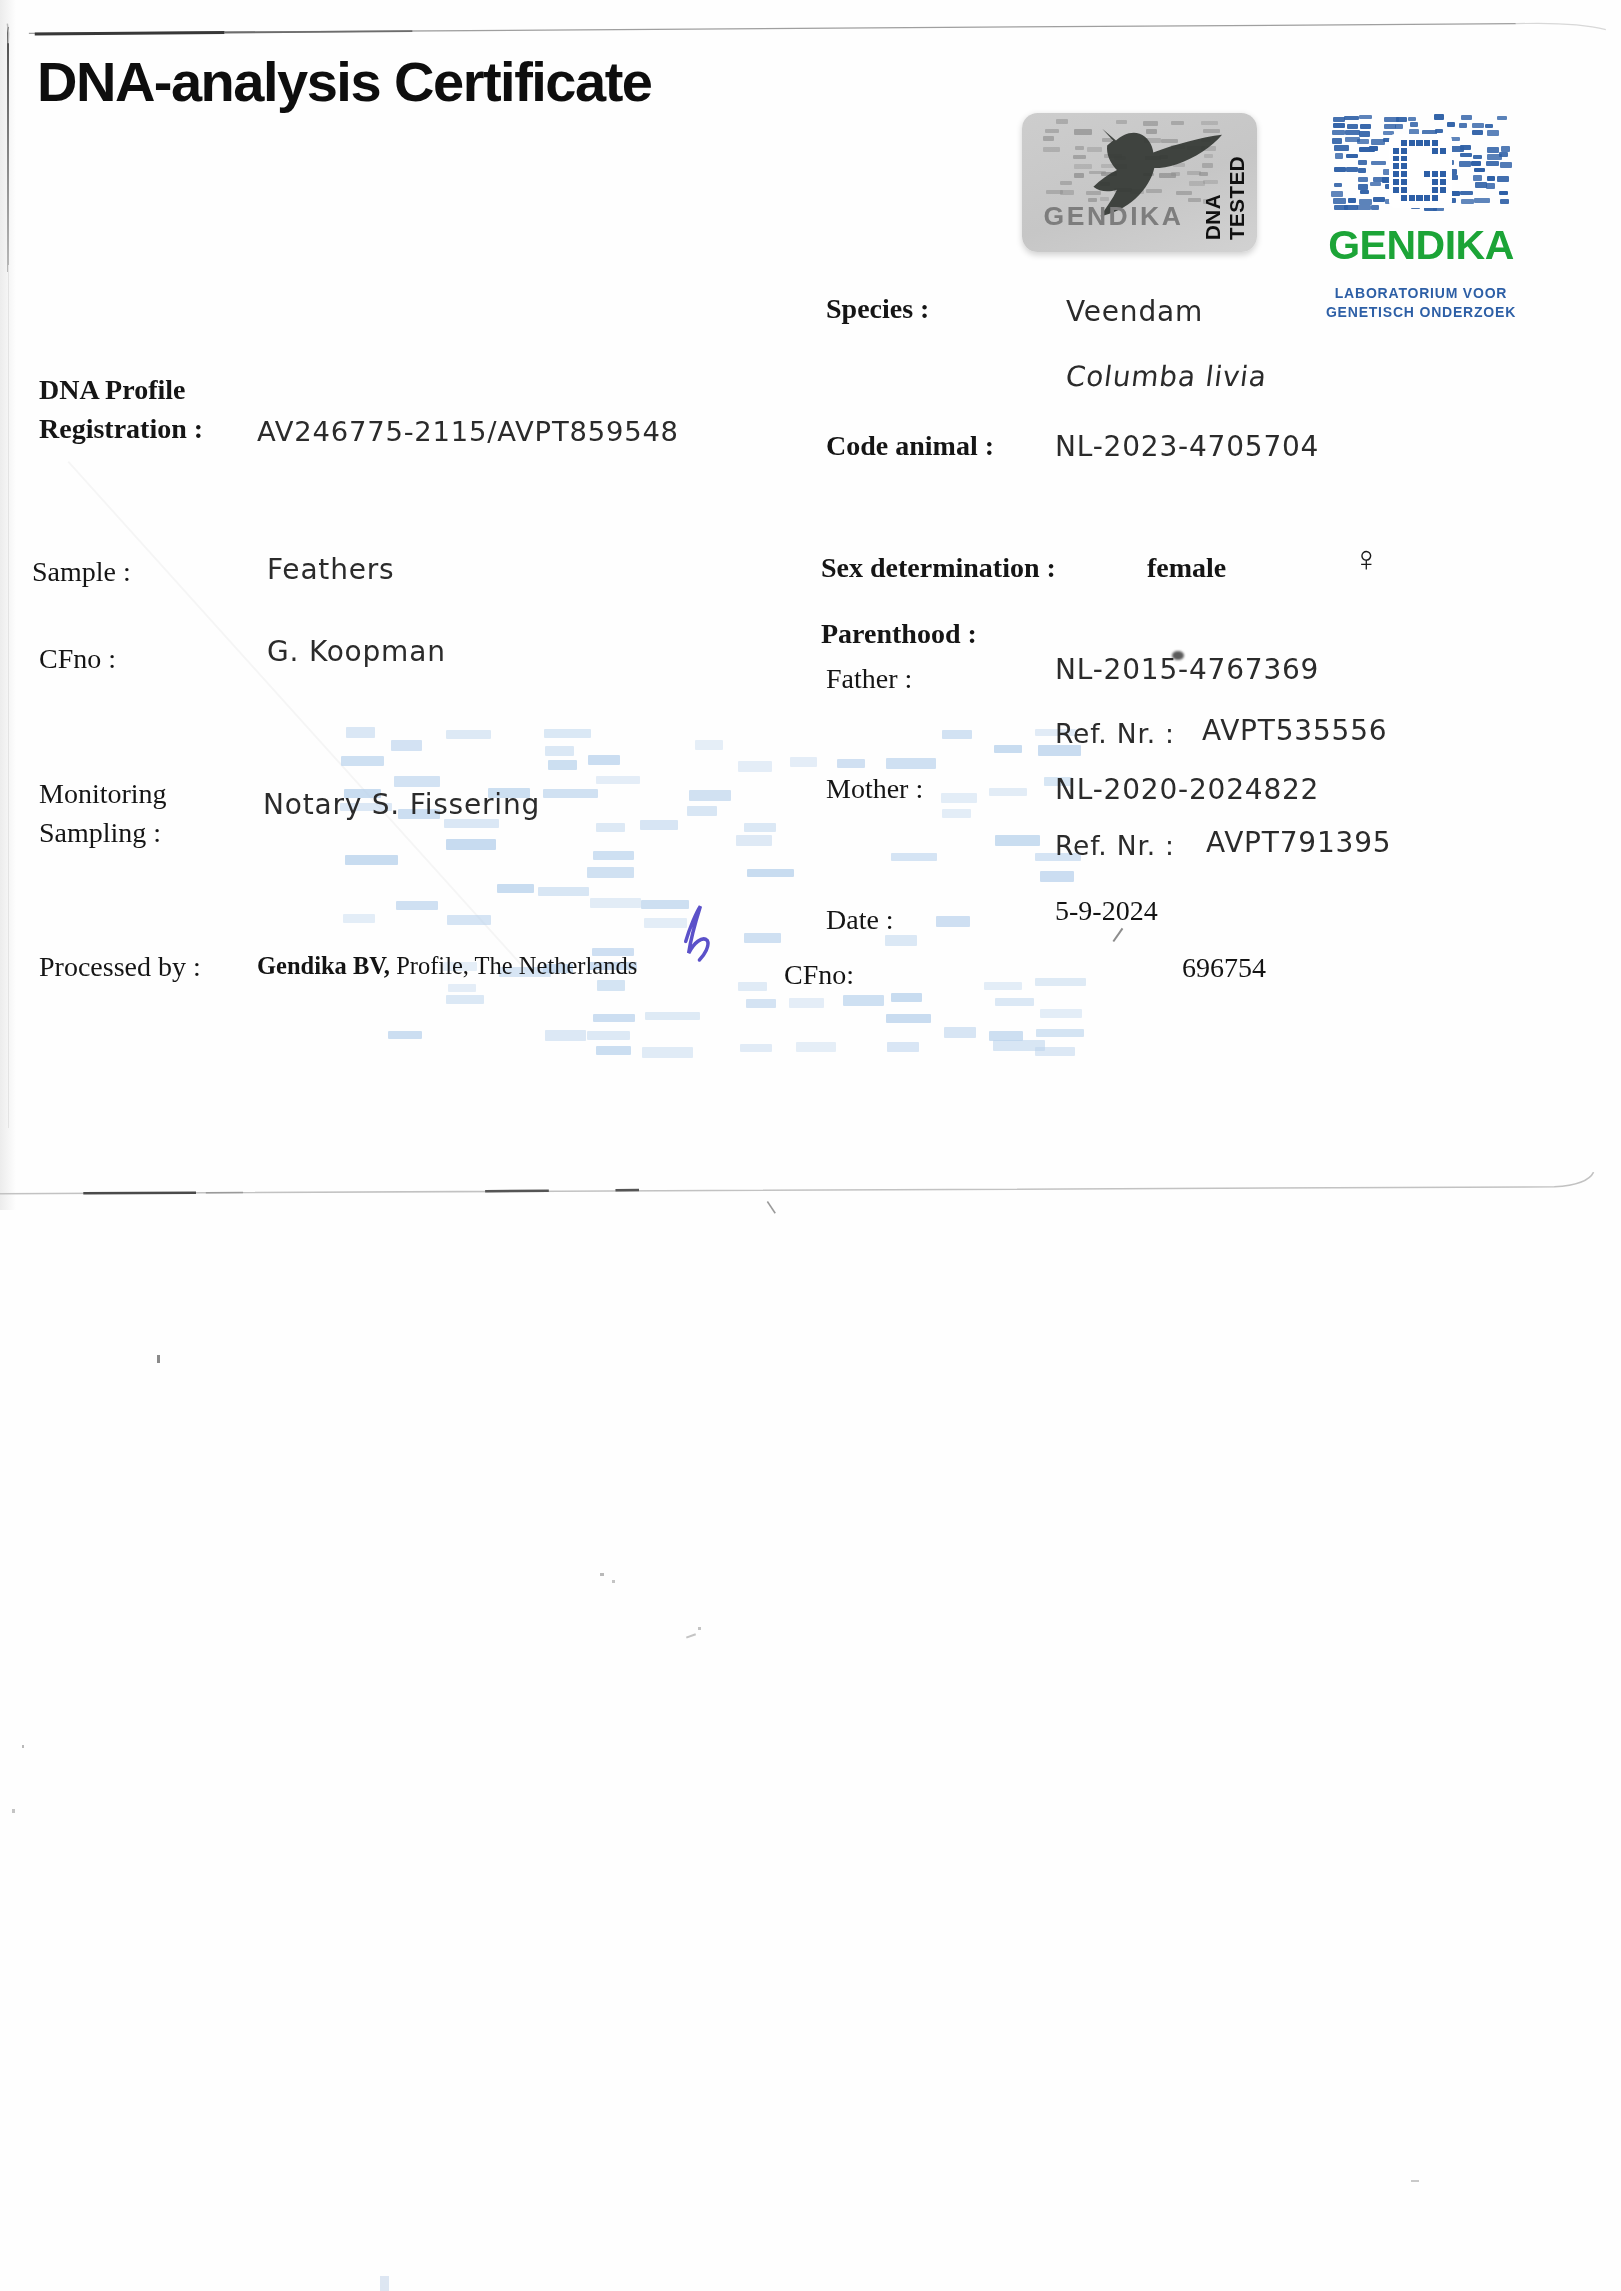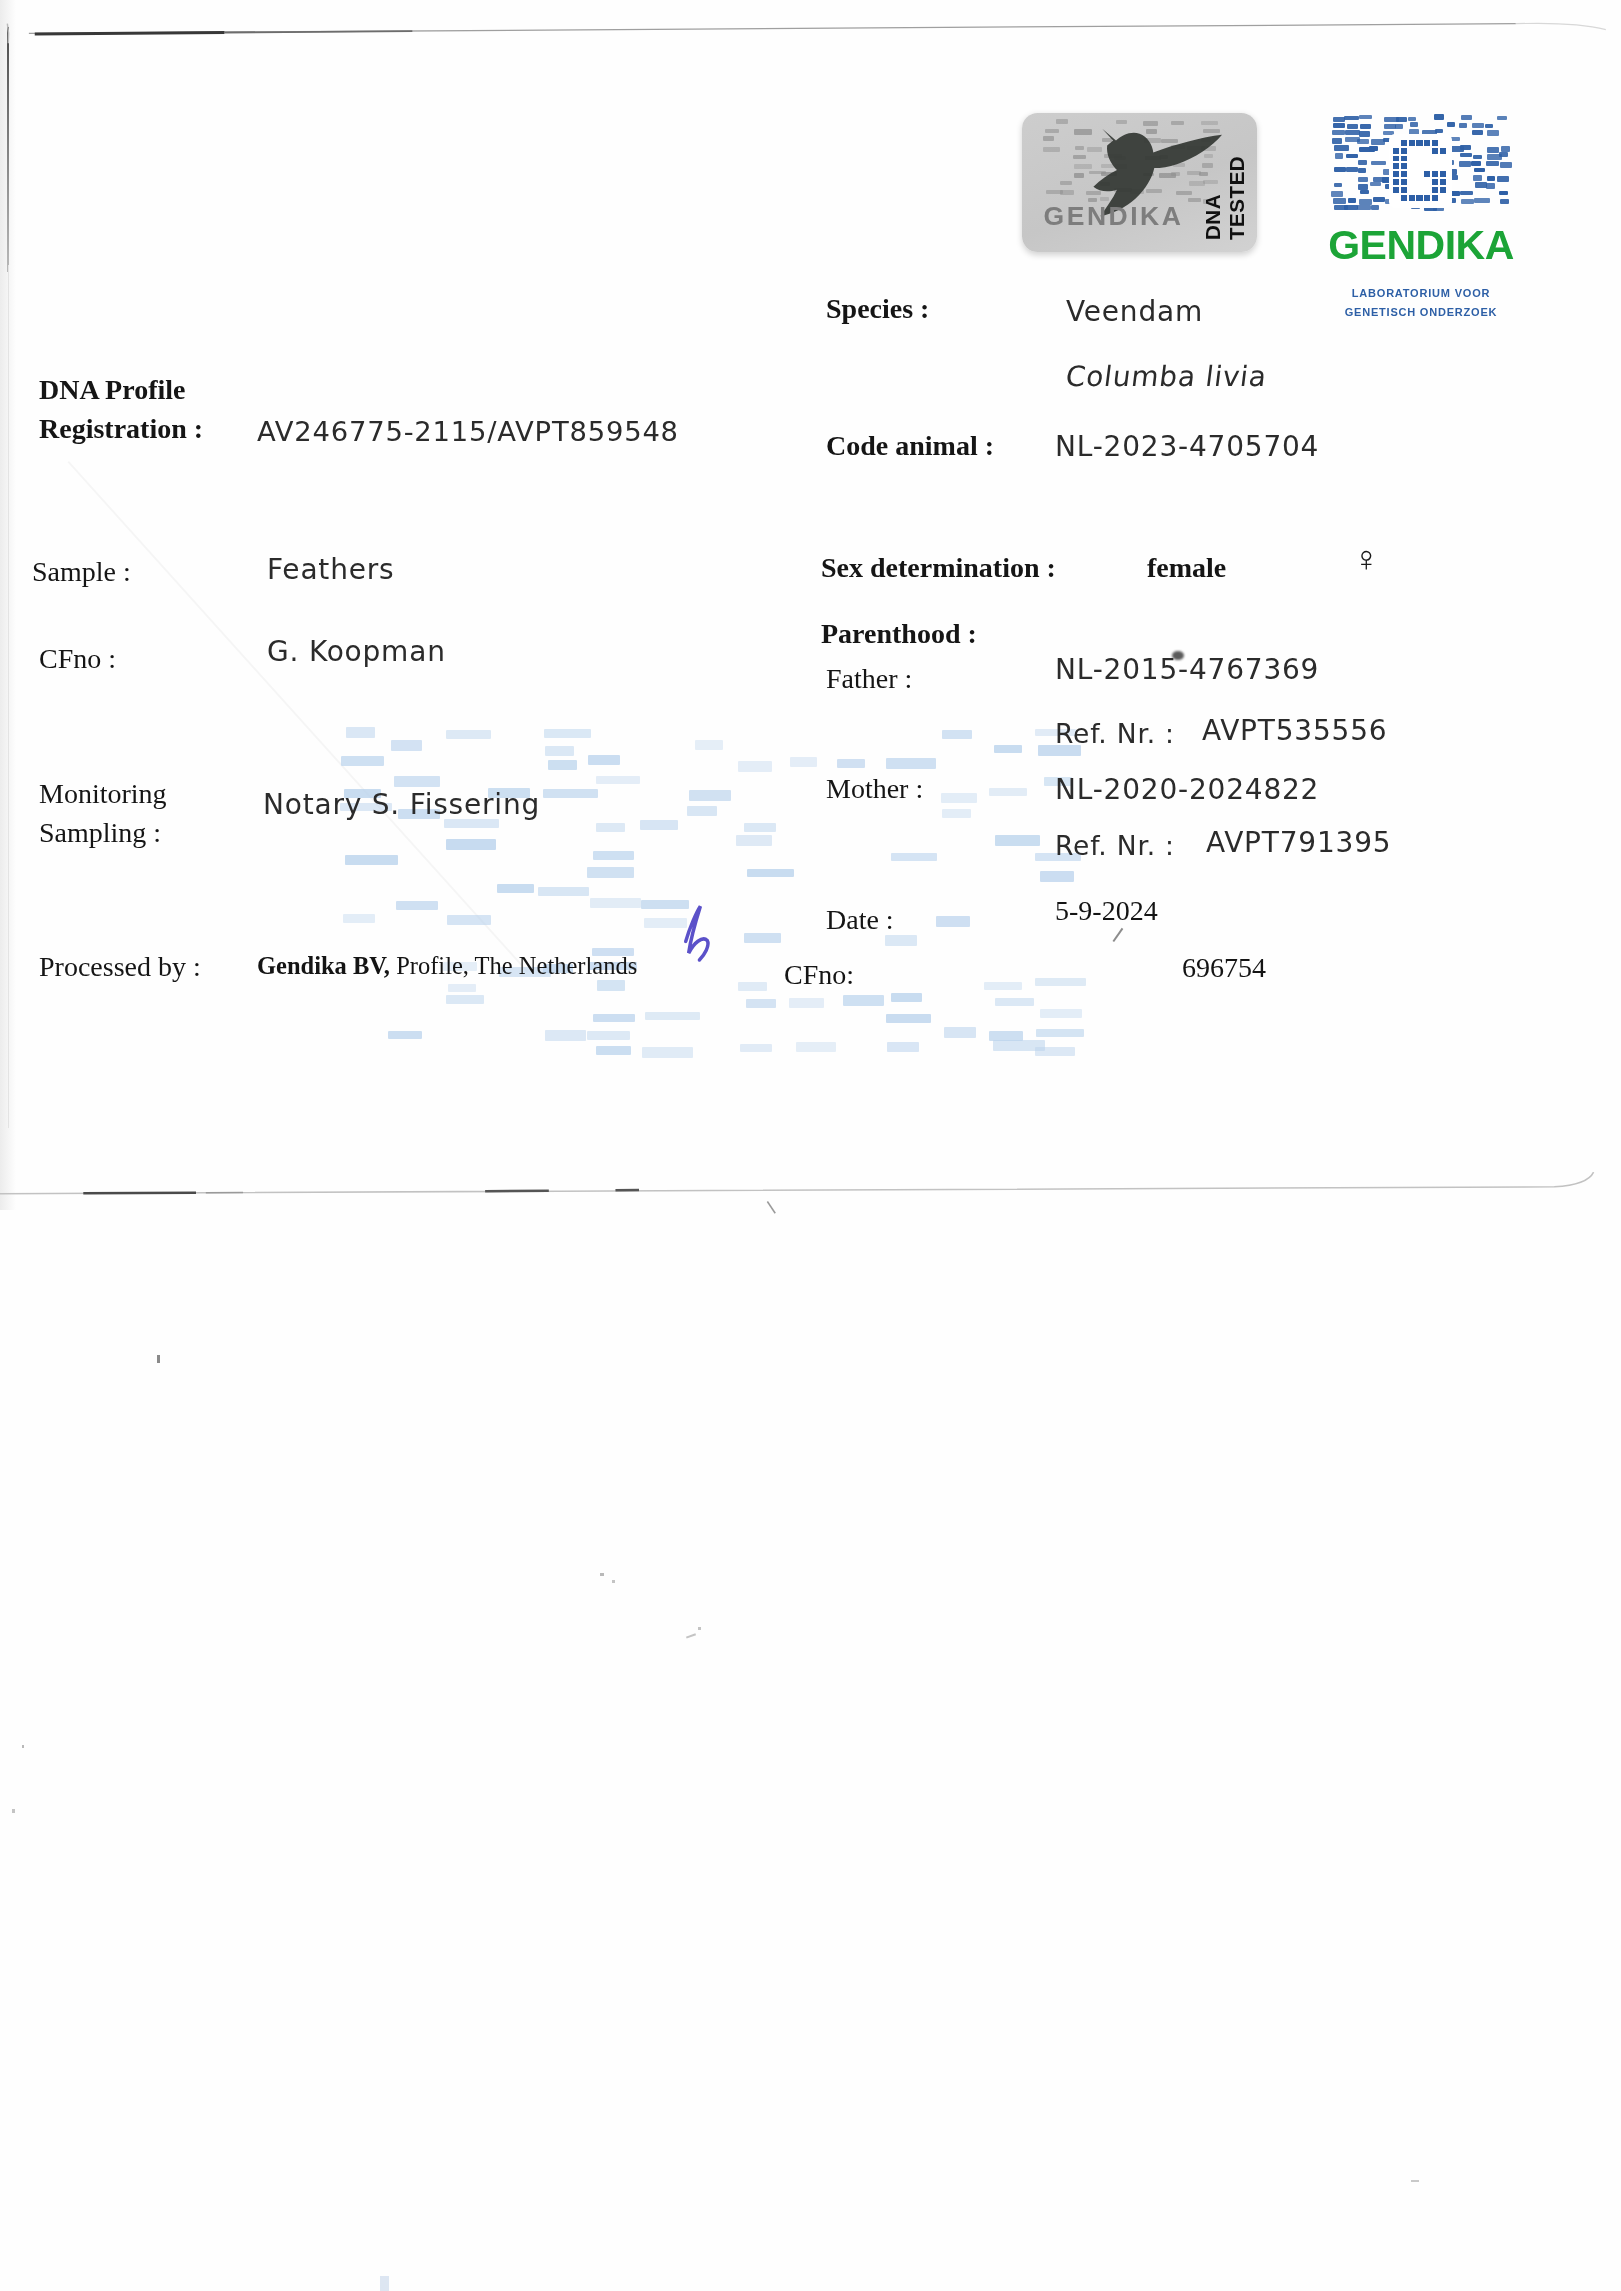--- a/index.html
+++ b/index.html
@@ -39,21 +39,21 @@
       writing-mode:vertical-rl;transform:rotate(180deg);letter-spacing:0.5px;}
   .stamp-bird{position:absolute;left:37px;top:5.9px;}
 
   
   .logo-gel{position:absolute;left:1331px;top:114px;width:184px;height:106px;}
   .logo-gbox{position:absolute;left:1389px;top:134px;width:63px;height:74px;background:#fff;
       border-radius:5.9px;}
   .logo-brand{position:absolute;left:1325px;top:222px;width:192px;text-align:center;
       font-family:"Liberation Sans",sans-serif;font-weight:700;font-size:41px;letter-spacing:-0.5px;}
   .logo-tagline{position:absolute;left:1311px;top:284px;width:220px;text-align:center;
-      font-family:"Liberation Sans",sans-serif;font-weight:700;font-size:11px;line-height:18.6px;
+      font-family:"Liberation Sans",sans-serif;font-weight:700;font-size:14px;line-height:18.6px;
       letter-spacing:0.8px;white-space:pre-line;}
 
   .watermark{position:absolute;left:338px;top:723px;width:769px;height:351px;}
 
   .female-sym{position:absolute;left:1353px;top:538px;font-size:36px;color:#1a1a1a;}
 
   .smudge{position:absolute;left:1172px;top:651px;width:11.8px;height:8.8px;background:#3f3f3f;
       border-radius:50%;filter:blur(1px);opacity:0.85;}
   .date-tick{position:absolute;left:1117px;top:927px;width:2px;height:15.7px;background:#6f6f6f;
       transform:rotate(35deg);opacity:0.8;}
@@ -83,20 +83,21 @@
 
   <svg style="position:absolute;left:0;top:1172px;" width="1621" height="59" viewBox="0 0 1654 60">
     <path d="M0,22 L1586,15 Q1620,13 1626,0" stroke="#c2c2c2" stroke-width="1.6" fill="none"></path>
     <path d="M85,21.5 L200,21" stroke="#4a4a4a" stroke-width="2.6" fill="none"></path>
     <path d="M210,21 L248,20.8" stroke="#9a9a9a" stroke-width="1.6" fill="none"></path>
     <path d="M495,19.5 L560,19" stroke="#555555" stroke-width="2.4" fill="none"></path>
     <path d="M628,18.5 L652,18.3" stroke="#555555" stroke-width="2.4" fill="none"></path>
     <path d="M783,30 l8,12" stroke="#9a9a9a" stroke-width="1.6" fill="none"></path>
   </svg>
 
+  <div class="title">DNA-analysis Certificate</div>
 
   <div class="stamp">
     <div class="stamp-gel">
         <div style="position: absolute; left: 3.7px; top: 10px; width: 13.3px; height: 3.7px; background: rgb(142, 142, 142); opacity: 0.544692; border-radius: 1px;"></div>
         <div style="position: absolute; left: 1px; top: 17.5px; width: 11.4px; height: 4.5px; background: rgb(142, 142, 142); opacity: 0.635515; border-radius: 1px;"></div>
         <div style="position: absolute; left: 1.6px; top: 28px; width: 16.5px; height: 5.1px; background: rgb(142, 142, 142); opacity: 0.464699; border-radius: 1px;"></div>
         <div style="position: absolute; left: 4.6px; top: 71px; width: 17.3px; height: 4.1px; background: rgb(142, 142, 142); opacity: 0.518232; border-radius: 1px;"></div>
         <div style="position: absolute; left: 14.3px; top: 0.02px; width: 12.5px; height: 4.8px; background: rgb(142, 142, 142); opacity: 0.541324; border-radius: 1px;"></div>
         <div style="position: absolute; left: 18.4px; top: 62px; width: 12.5px; height: 4.5px; background: rgb(142, 142, 142); opacity: 0.535586; border-radius: 1px;"></div>
         <div style="position: absolute; left: 18.5px; top: 71px; width: 14.4px; height: 4.9px; background: rgb(142, 142, 142); opacity: 0.498916; border-radius: 1px;"></div>

